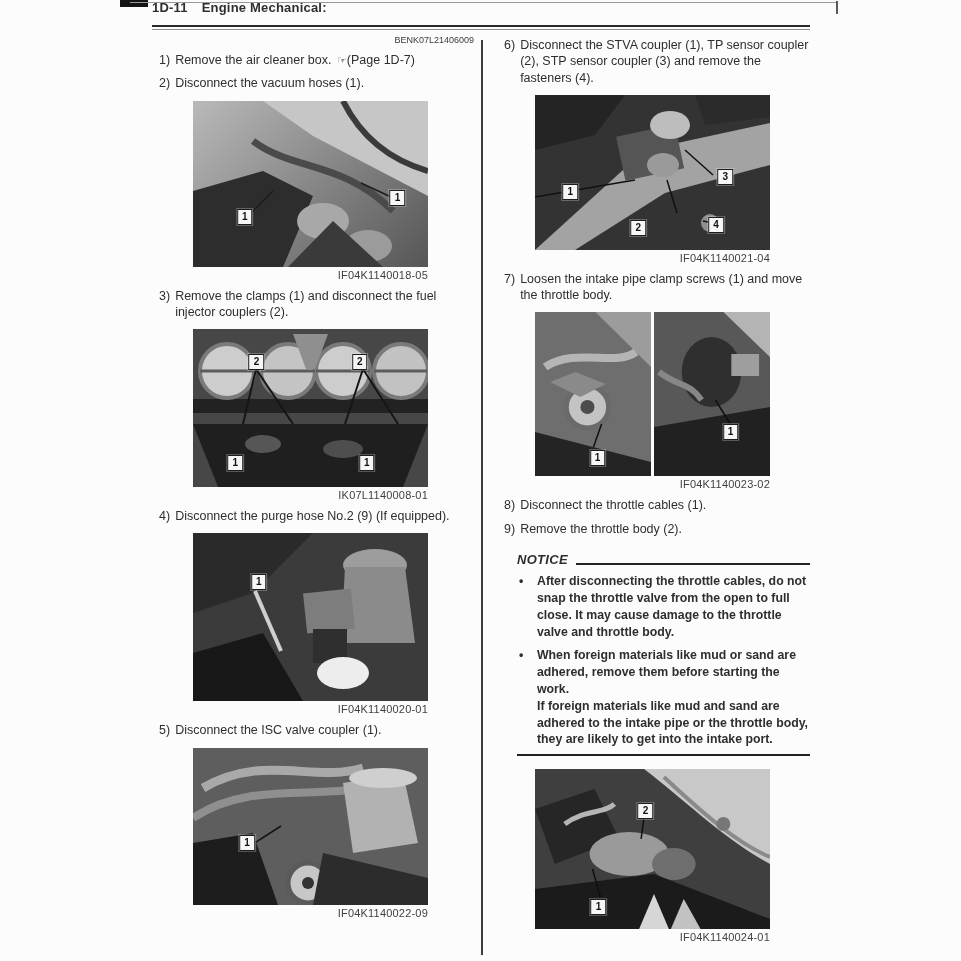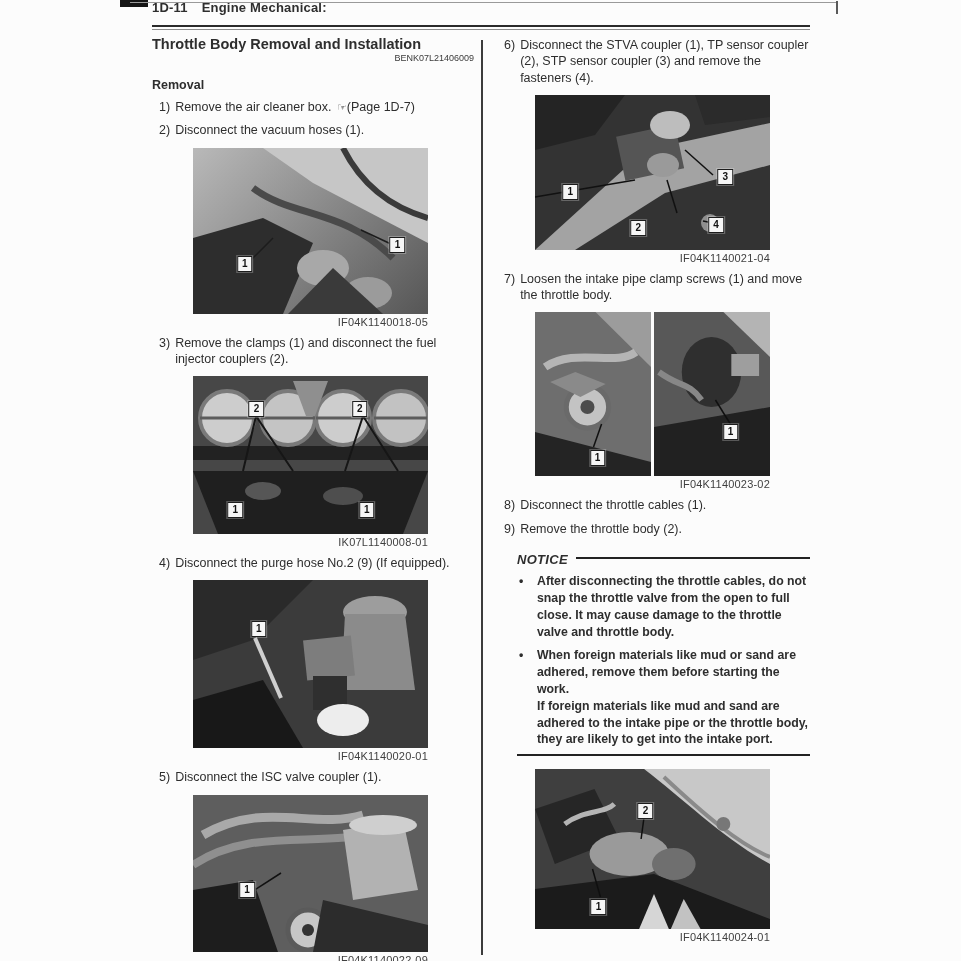--- a/index.html
+++ b/index.html
@@ -48,21 +48,21 @@
   .col-right .caption{margin-left:38px;}
 
   .callout{
     position:absolute;transform:translate(-50%,-50%);
     background:#f6f6f6;border:1px solid #1c1c1c;color:#111;
     font-size:10px;font-weight:bold;line-height:1;padding:2px 4px;
     box-shadow:0 0 0 1px rgba(255,255,255,.25);
   }
 
   .notice{margin:15px 0 0 20px;width:293px;}
-  .notice-head{display:flex;align-items:center;}
+  .notice-head{display:flex;align-items:flex-end;}
   .notice-title{font-size:13px;font-weight:bold;font-style:italic;letter-spacing:.3px;}
   .notice-rule{flex:1;border-bottom:2px solid #222;margin:0 0 2px 8px;}
   .notice-body{margin-top:6px;}
   .bullet{display:flex;font-size:12.3px;font-weight:bold;line-height:1.38;margin-top:6px;}
   .bullet .marker{flex:none;width:18px;text-align:left;padding-left:2px;}
   .bullet .btxt{flex:1;}
   .bullet .btxt p{margin:0;}
   .notice-bottom{border-bottom:2px solid #222;margin-top:6px;}
 </style>
 </head>
@@ -75,23 +75,21 @@
   <div class="right-tick"></div>
 
   <div class="header">
     <span>1D-11</span><span class="gap"></span><span>Engine Mechanical:</span>
   </div>
   <div class="hrule1"></div>
   <div class="hrule2"></div>
   <div class="col-divider"></div>
 
   <div class="col col-left">
-    <div class="article-title">Throttle Body Removal and Installation</div>
     <div class="article-code">BENK07L21406009</div>
-    <div class="sub-heading">Removal</div>
 
     <div class="step">
       <span class="num">1)</span>
       <span class="txt">
         <span>Remove the air cleaner box.</span>
         <span class="ref-icon">☞</span><span>(Page 1D-7)</span>
       </span>
     </div>
     <div class="step">
       <span class="num">2)</span>

